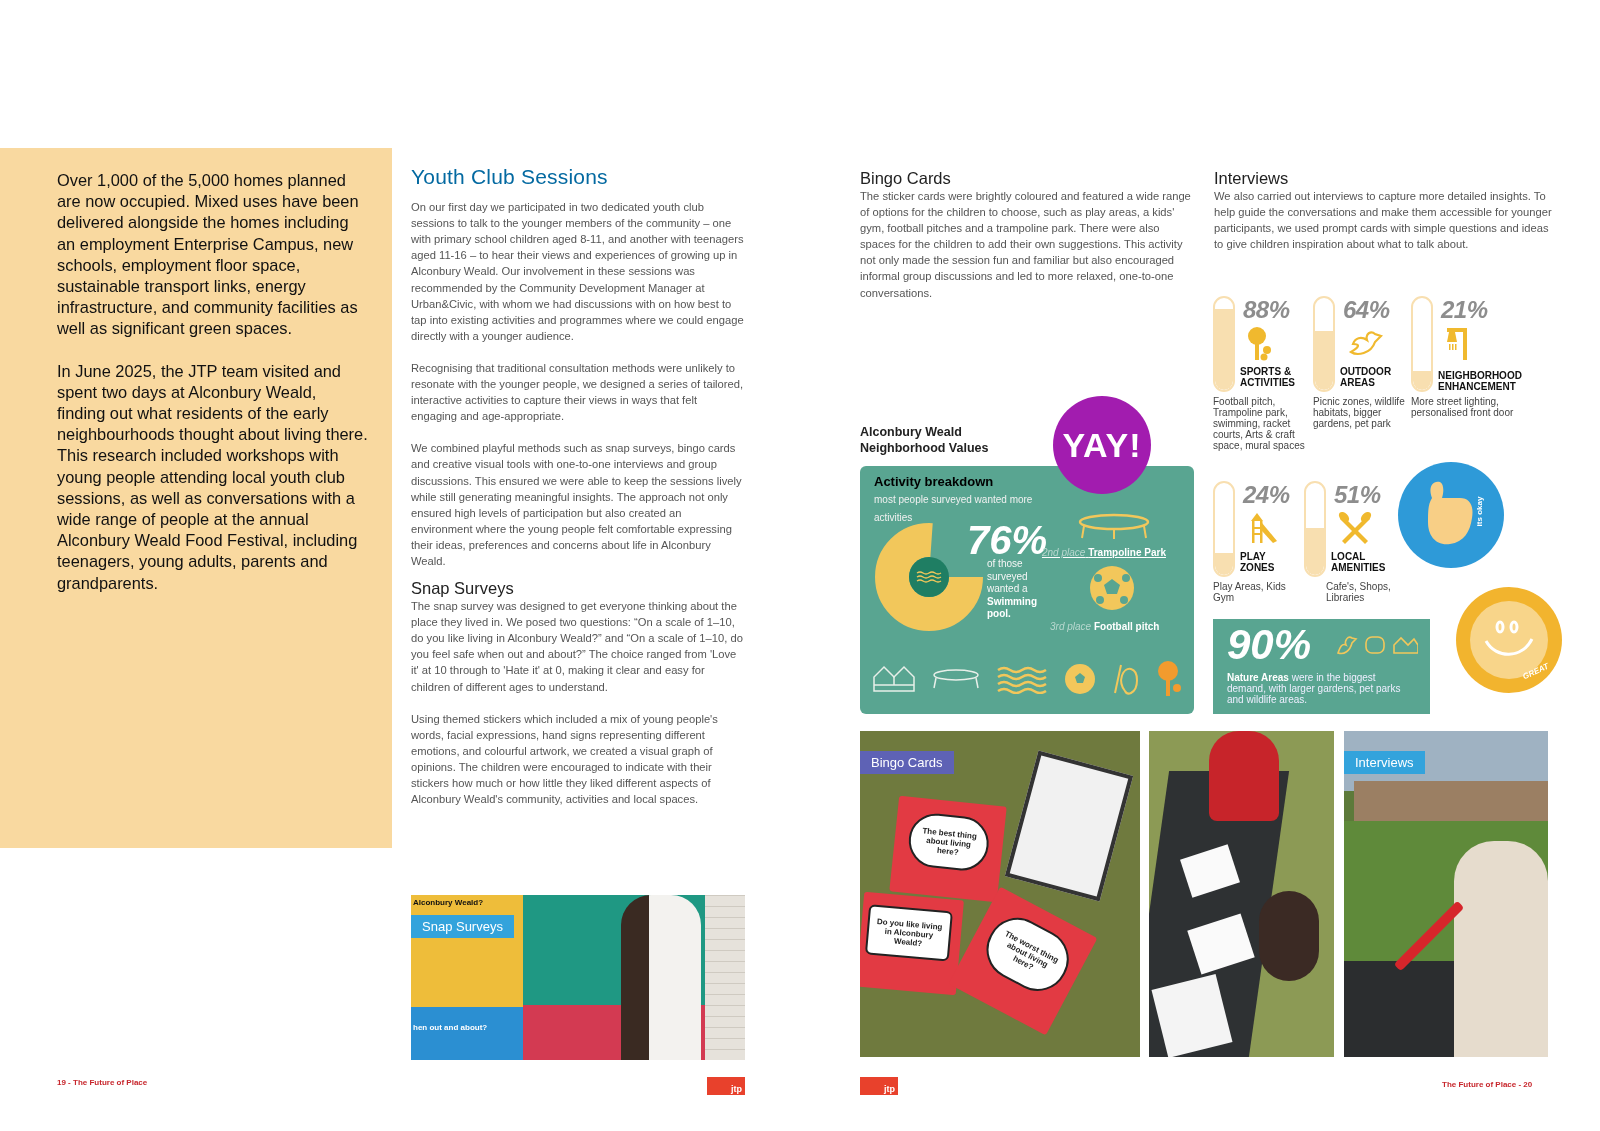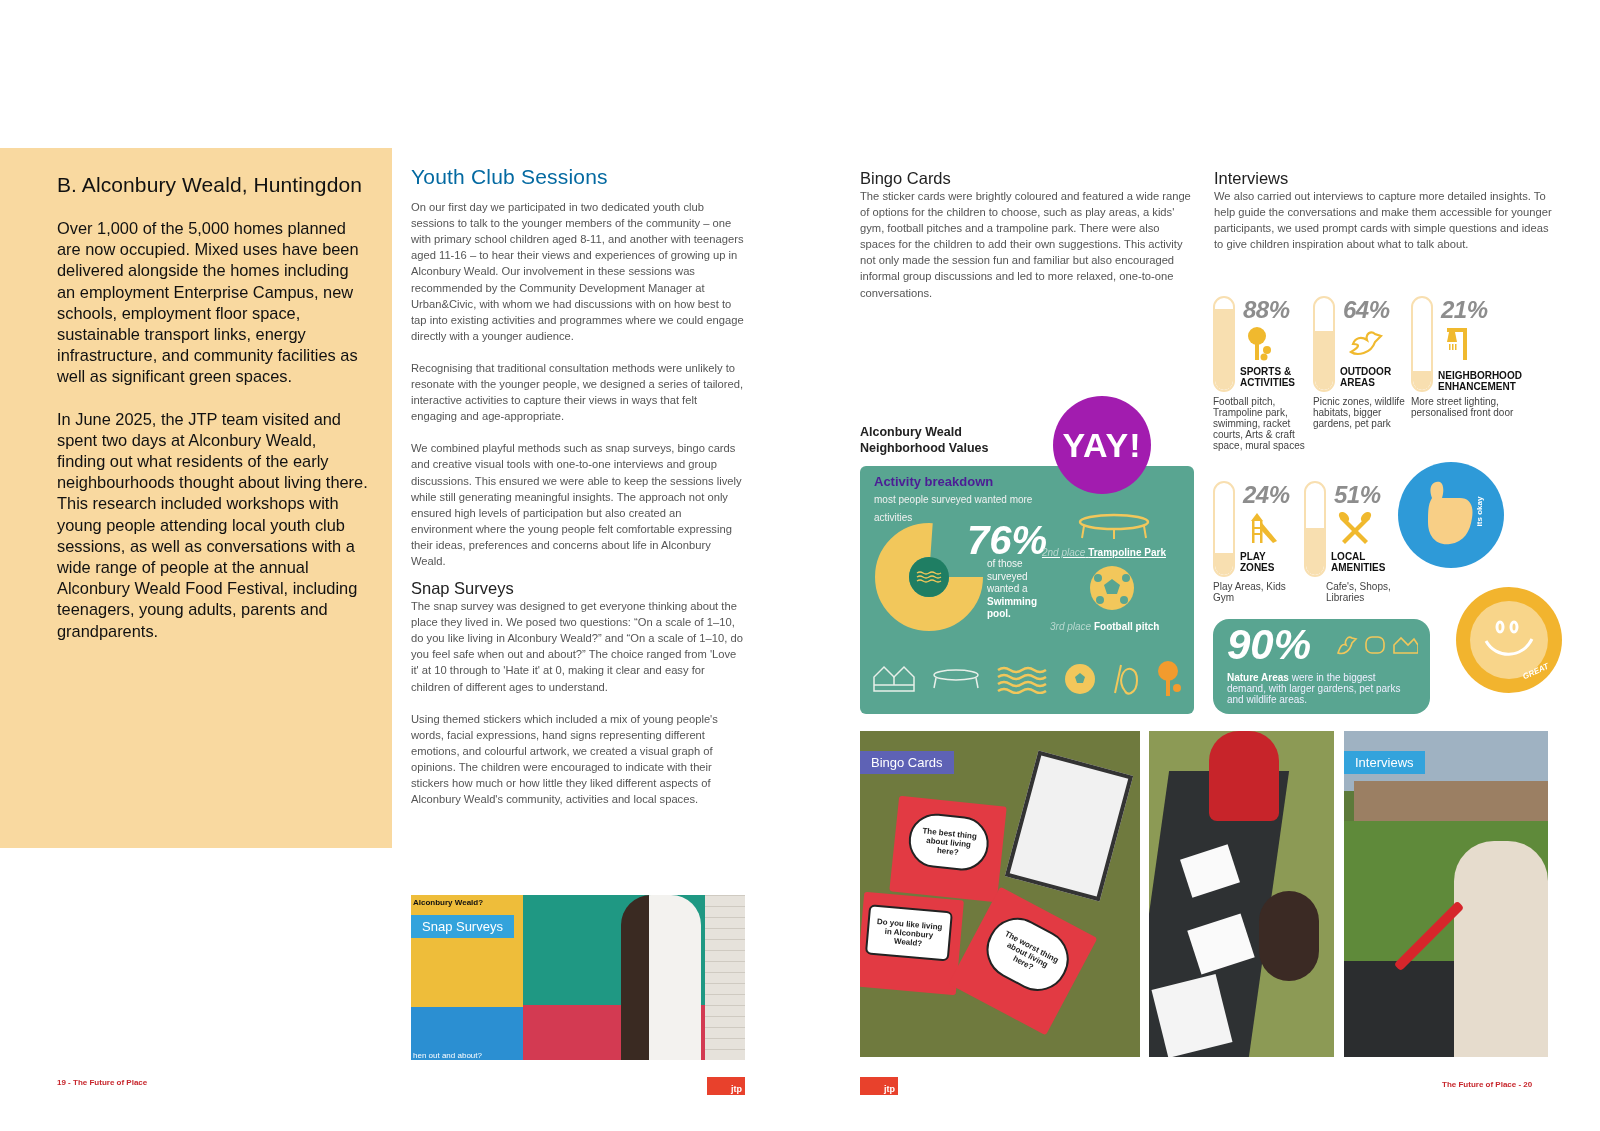--- a/index.html
+++ b/index.html
@@ -29,27 +29,27 @@
 
   
   .snap-photo { left: 411px; top: 895px; width: 334px; height: 165px; background: #ddd9d2; }
   .snap-photo .panel-y { position: absolute; left: 0; top: 0; width: 112px; height: 112px; background: #eebd3a; }
   .snap-photo .panel-g { position: absolute; left: 112px; top: 0; width: 182px; height: 110px; background: #1f9883; }
   .snap-photo .panel-b { position: absolute; left: 0; top: 112px; width: 112px; height: 53px; background: #2b8fd2; }
   .snap-photo .panel-r { position: absolute; left: 112px; top: 110px; width: 182px; height: 55px; background: #d33a52; }
   .snap-photo .bricks { position: absolute; right: 0; top: 0; width: 40px; height: 165px; background: repeating-linear-gradient(0deg, #e6e2db 0 10px, #cfcac1 10px 11px); }
   .snap-photo .girl { position: absolute; left: 210px; top: 0; width: 80px; height: 165px; background: linear-gradient(90deg, #3a2a22 0 35%, #f3f2ef 35% 100%); border-radius: 30px 30px 0 0; }
   .snap-photo .q1 { position: absolute; left: 2px; top: 3px; font-size: 8px; color: #111; font-weight: bold; }
-  .snap-photo .q2 { position: absolute; left: 2px; top: 156px; font-size: 8px; color: #fff; font-weight: normal; }
+  .snap-photo .q2 { position: absolute; left: 2px; top: 128px; font-size: 8px; color: #fff; font-weight: bold; }
 
   
   .bingo-heading { left: 860px; top: 424px; font-size: 12.5px; font-weight: bold; line-height: 16px; color: #222; }
   .yay { left: 1053px; top: 396px; width: 98px; height: 98px; border-radius: 50%; background: #a21caf; color: #fff; font-size: 34px; font-weight: bold; display: flex; align-items: center; justify-content: center; letter-spacing: 1px; }
   .activity { left: 860px; top: 466px; width: 334px; height: 248px; background: #59a591; border-radius: 6px; }
-  .activity .a-title { position: absolute; left: 14px; top: 8px; font-size: 13px; color: #4c1d95; font-weight: bold; }
+  .activity .a-title { position: absolute; left: 14px; top: 8px; font-size: 13px; color: #000000; font-weight: bold; }
   .activity .a-sub { position: absolute; left: 14px; top: 25px; width: 160px; font-size: 10px; line-height: 18px; color: #f1f1f1; }
   .activity .big { position: absolute; left: 107px; top: 52px; font-size: 40px; color: #fff; font-weight: bold; font-style: italic; }
   .activity .big-desc { position: absolute; left: 127px; top: 92px; width: 70px; font-size: 10px; line-height: 12.5px; color: #f6f6f6; }
   .activity .big-desc b { color: #fff; }
   .activity .place2 { position: absolute; left: 182px; top: 81px; font-size: 10px; color: #fff; font-weight: bold; text-decoration: underline; }
   .activity .place3 { position: absolute; left: 190px; top: 155px; font-size: 10px; color: #fff; font-weight: bold; }
   .activity .pl { color: #b8d8cf; font-style: italic; font-weight: normal; }
   .donut { position: absolute; left: 14px; top: 56px; }
   .tramp { position: absolute; left: 214px; top: 46px; }
   .ball { position: absolute; left: 228px; top: 98px; }
@@ -57,21 +57,21 @@
 
   
   .stat { position: absolute; }
   .tube { position: absolute; left: 0; top: 0; width: 22px; height: 96px; border: 2px solid #f8dfb0; border-radius: 11px; overflow: hidden; background: #fff; }
   .tube .fill { position: absolute; left: 0; bottom: 0; width: 100%; background: #f8dfb0; border-radius: 0 0 9px 9px; }
   .stat .pct { position: absolute; left: 30px; top: 0; font-size: 24px; font-weight: bold; font-style: italic; color: #8d8d8d; letter-spacing: -0.5px; }
   .stat .ico { position: absolute; left: 34px; top: 30px; }
   .stat .lbl { position: absolute; left: 27px; top: 70px; font-size: 10px; line-height: 11px; font-weight: bold; color: #111; }
   .stat .desc { position: absolute; left: 0; top: 100px; width: 95px; font-size: 10px; line-height: 11px; color: #444; }
 
-  .nature { left: 1213px; top: 619px; width: 217px; height: 95px; background: #59a591; border-radius: 16px; }
+  .nature { left: 1213px; top: 619px; width: 217px; height: 95px; background: #59a591; border-radius: 0; }
   .nature .n-big { position: absolute; left: 14px; top: 2px; font-size: 42px; font-weight: bold; font-style: italic; color: #fff; }
   .nature .n-desc { position: absolute; left: 14px; top: 53px; width: 180px; font-size: 10px; line-height: 11px; color: #eef; }
   .nature .n-desc b { color: #fff; }
   .nature .n-icons { position: absolute; left: 123px; top: 14px; }
 
   .thumb { left: 1398px; top: 462px; width: 106px; height: 106px; border-radius: 50%; background: #2e9ad8; }
   .thumb .t-text { position: absolute; right: 9px; top: 45px; font-size: 8px; color: #fff; transform: rotate(-90deg); font-weight: bold; }
   .great { left: 1456px; top: 587px; width: 106px; height: 106px; border-radius: 50%; background: #f2b42e; }
   .great .inner { position: absolute; left: 14px; top: 14px; width: 78px; height: 78px; border-radius: 50%; background: #f8d58a; }
   .great .g-text { position: absolute; left: 66px; top: 80px; font-size: 8px; color: #fff; font-weight: bold; transform: rotate(-25deg); font-style: italic; }
@@ -87,23 +87,20 @@
   .foot-l { left: 57px; top: 1078px; font-size: 8px; color: #c7262c; font-weight: bold; }
   .foot-r { left: 1442px; top: 1080px; font-size: 8px; color: #c7262c; font-weight: bold; }
   .logo { width: 38px; height: 18px; background: #e8412c; color: #fff; font-size: 9px; display: flex; align-items: flex-end; justify-content: flex-end; padding: 0 3px 1px 0; font-weight: bold; }
   .logo-l { left: 707px; top: 1077px; }
   .logo-r { left: 860px; top: 1077px; }
 </style>
 </head>
 <body>
 
 <section class="abs intro">
-  <h1>
-    <span>B. Alconbury Weald, Huntingdon</span>
-  </h1>
   <p>Over 1,000 of the 5,000 homes planned are now occupied. Mixed uses have been delivered alongside the homes including an employment Enterprise Campus, new schools, employment floor space, sustainable transport links, energy infrastructure, and community facilities as well as significant green spaces.</p>
   <p>In June 2025, the JTP team visited and spent two days at Alconbury Weald, finding out what residents of the early neighbourhoods thought about living there. This research included workshops with young people attending local youth club sessions, as well as conversations with a wide range of people at the annual Alconbury Weald Food Festival, including teenagers, young adults, parents and grandparents.</p>
 </section>
 
 <section class="abs col col1">
   <h2 class="red-title">Youth Club Sessions</h2>
   <p>On our first day we participated in two dedicated youth club sessions to talk to the younger members of the community – one with primary school children aged 8-11, and another with teenagers aged 11-16 – to hear their views and experiences of growing up in Alconbury Weald. Our involvement in these sessions was recommended by the Community Development Manager at Urban&amp;Civic, with whom we had discussions with on how best to tap into existing activities and programmes where we could engage directly with a younger audience.</p>
   <p>Recognising that traditional consultation methods were unlikely to resonate with the younger people, we designed a series of tailored, interactive activities to capture their views in ways that felt engaging and age-appropriate.</p>
   <p style="margin-bottom:10px">We combined playful methods such as snap surveys, bingo cards and creative visual tools with one-to-one interviews and group discussions. This ensured we were able to keep the sessions lively while still generating meaningful insights. The approach not only ensured high levels of participation but also created an environment where the young people felt comfortable expressing their ideas, preferences and concerns about life in Alconbury Weald.</p>
   <h3 class="sub-title">Snap Surveys</h3>

